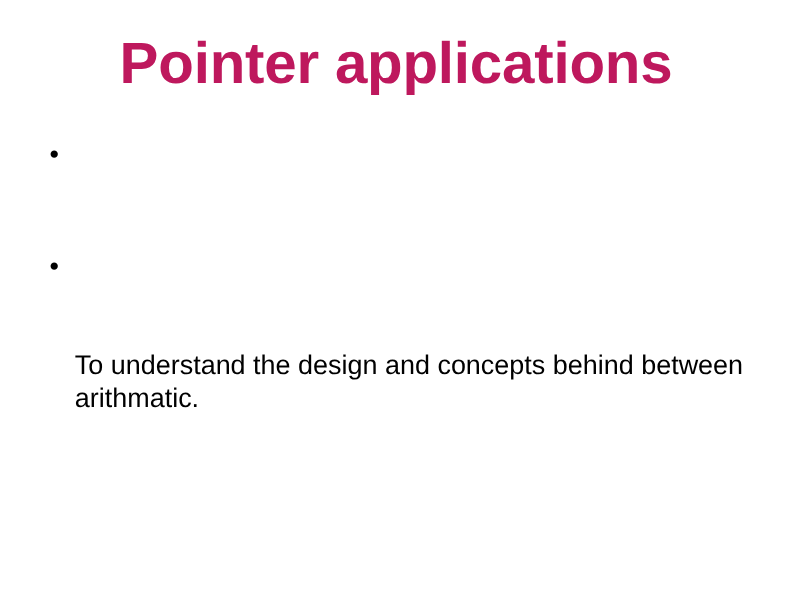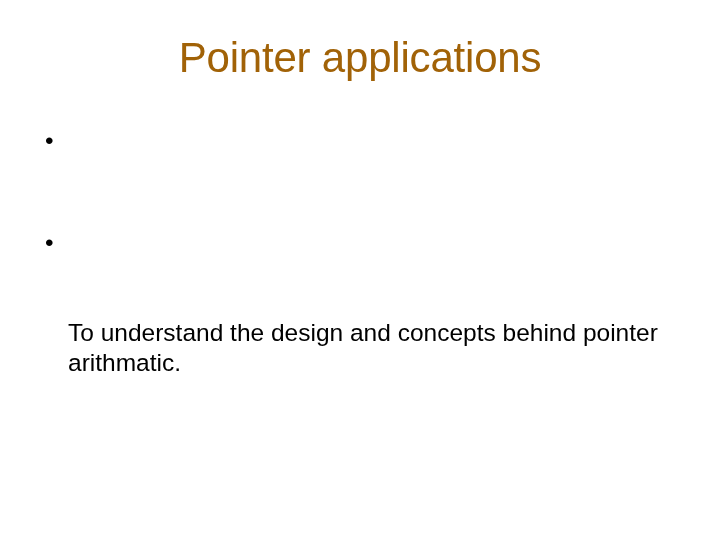--- a/index.html
+++ b/index.html
@@ -22,24 +22,24 @@
     background: #ffffff;
     box-sizing: border-box;
   }
 
   .slide-title {
     position: absolute;
     left: 36px;
     top: 34px;
     width: 648px;
     text-align: center;
-    font-size: 42px;
-    font-weight: 400;
+    font-size: 53px;
+    font-weight: 700;
     line-height: 48px;
-    color: #a16207;
+    color: #be185d;
     letter-spacing: -0.2px;
     white-space: nowrap;
   }
 
   .slide-body {
     position: absolute;
     left: 40px;
     top: 126px;
     width: 648px;
   }
@@ -87,19 +87,19 @@
 
   <div class="slide-body">
     <ul class="bullet-list">
 
       <li class="bullet-item">
         <span class="bullet-marker">•</span>
       </li>
 
       <li class="bullet-item">
         <span class="bullet-marker">•</span>
-        <span class="bullet-text">To understand the design and concepts behind pointer arithmatic.</span>
+        <span class="bullet-text">To understand the design and concepts behind between arithmatic.</span>
       </li>
 
     </ul>
   </div>
 
 </div>
 
 </body></html>

